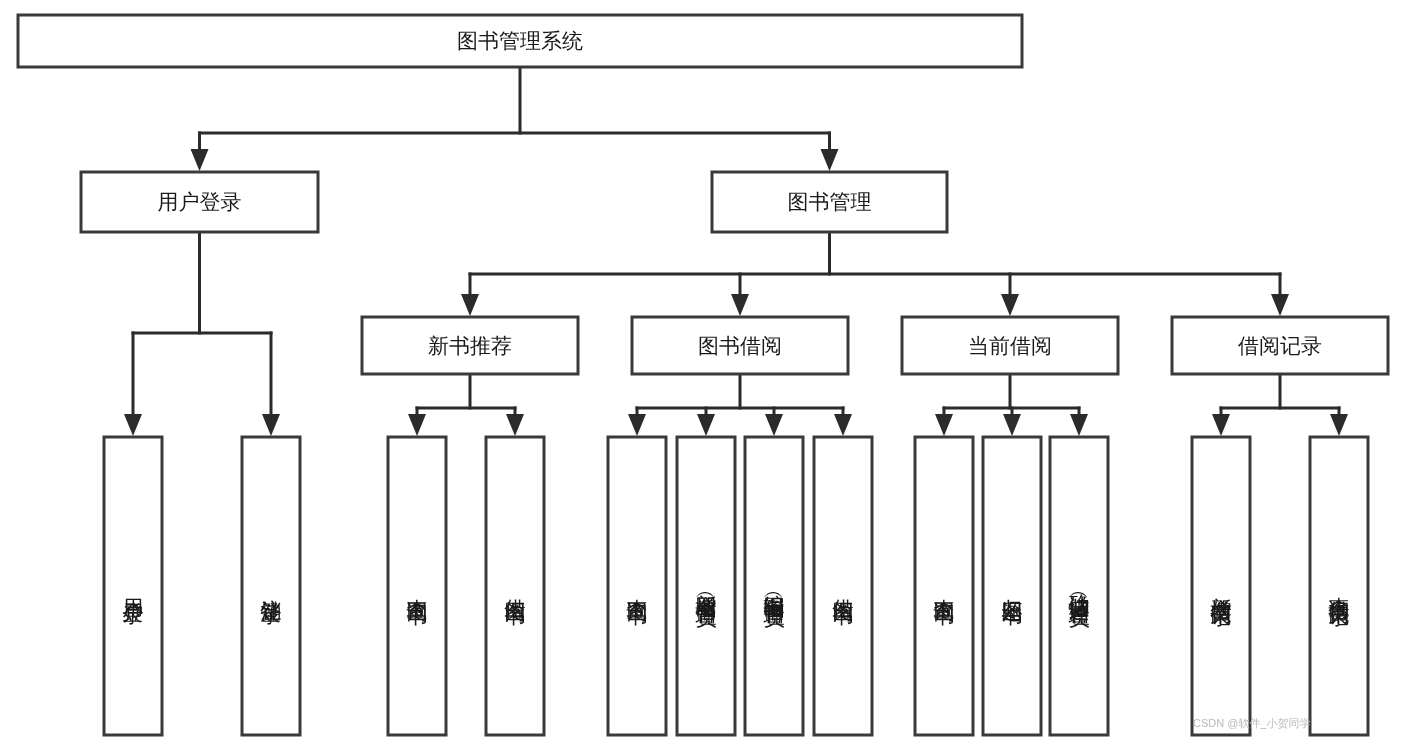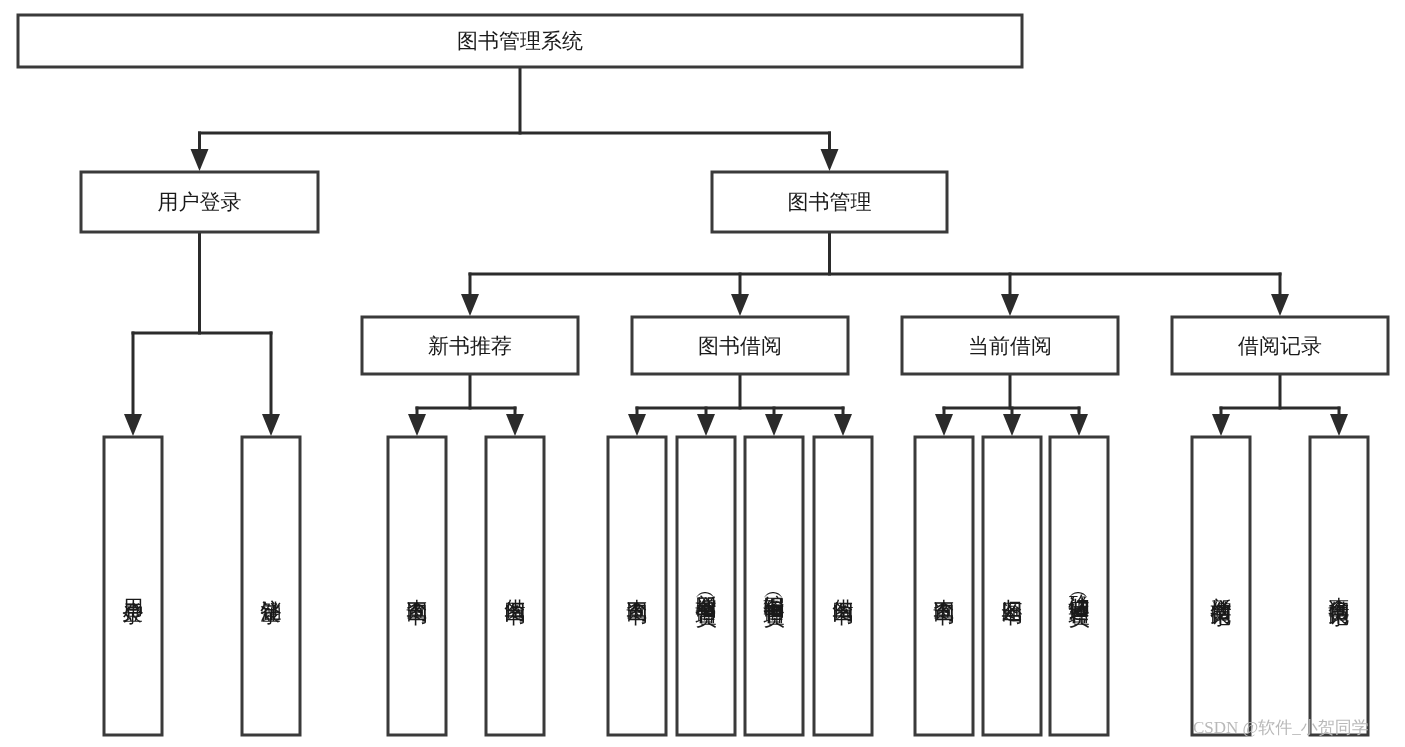--- a/index.html
+++ b/index.html
@@ -61,22 +61,22 @@
     letter-spacing: 2px;
     display: flex;
     align-items: center;
     justify-content: center;
     white-space: nowrap;
     pointer-events: none;
     user-select: none;
   }
   .watermark {
     position: absolute;
-    font-family: Liberation Serif, serif;
-    font-size: 17px;
+    font-family: Liberation Sans, sans-serif;
+    font-size: 11px;
     color: #b9b9b9;
     white-space: nowrap;
     user-select: none;
   }
 </style>
 </head>
 <body>
 
 <div id="stage">
 

